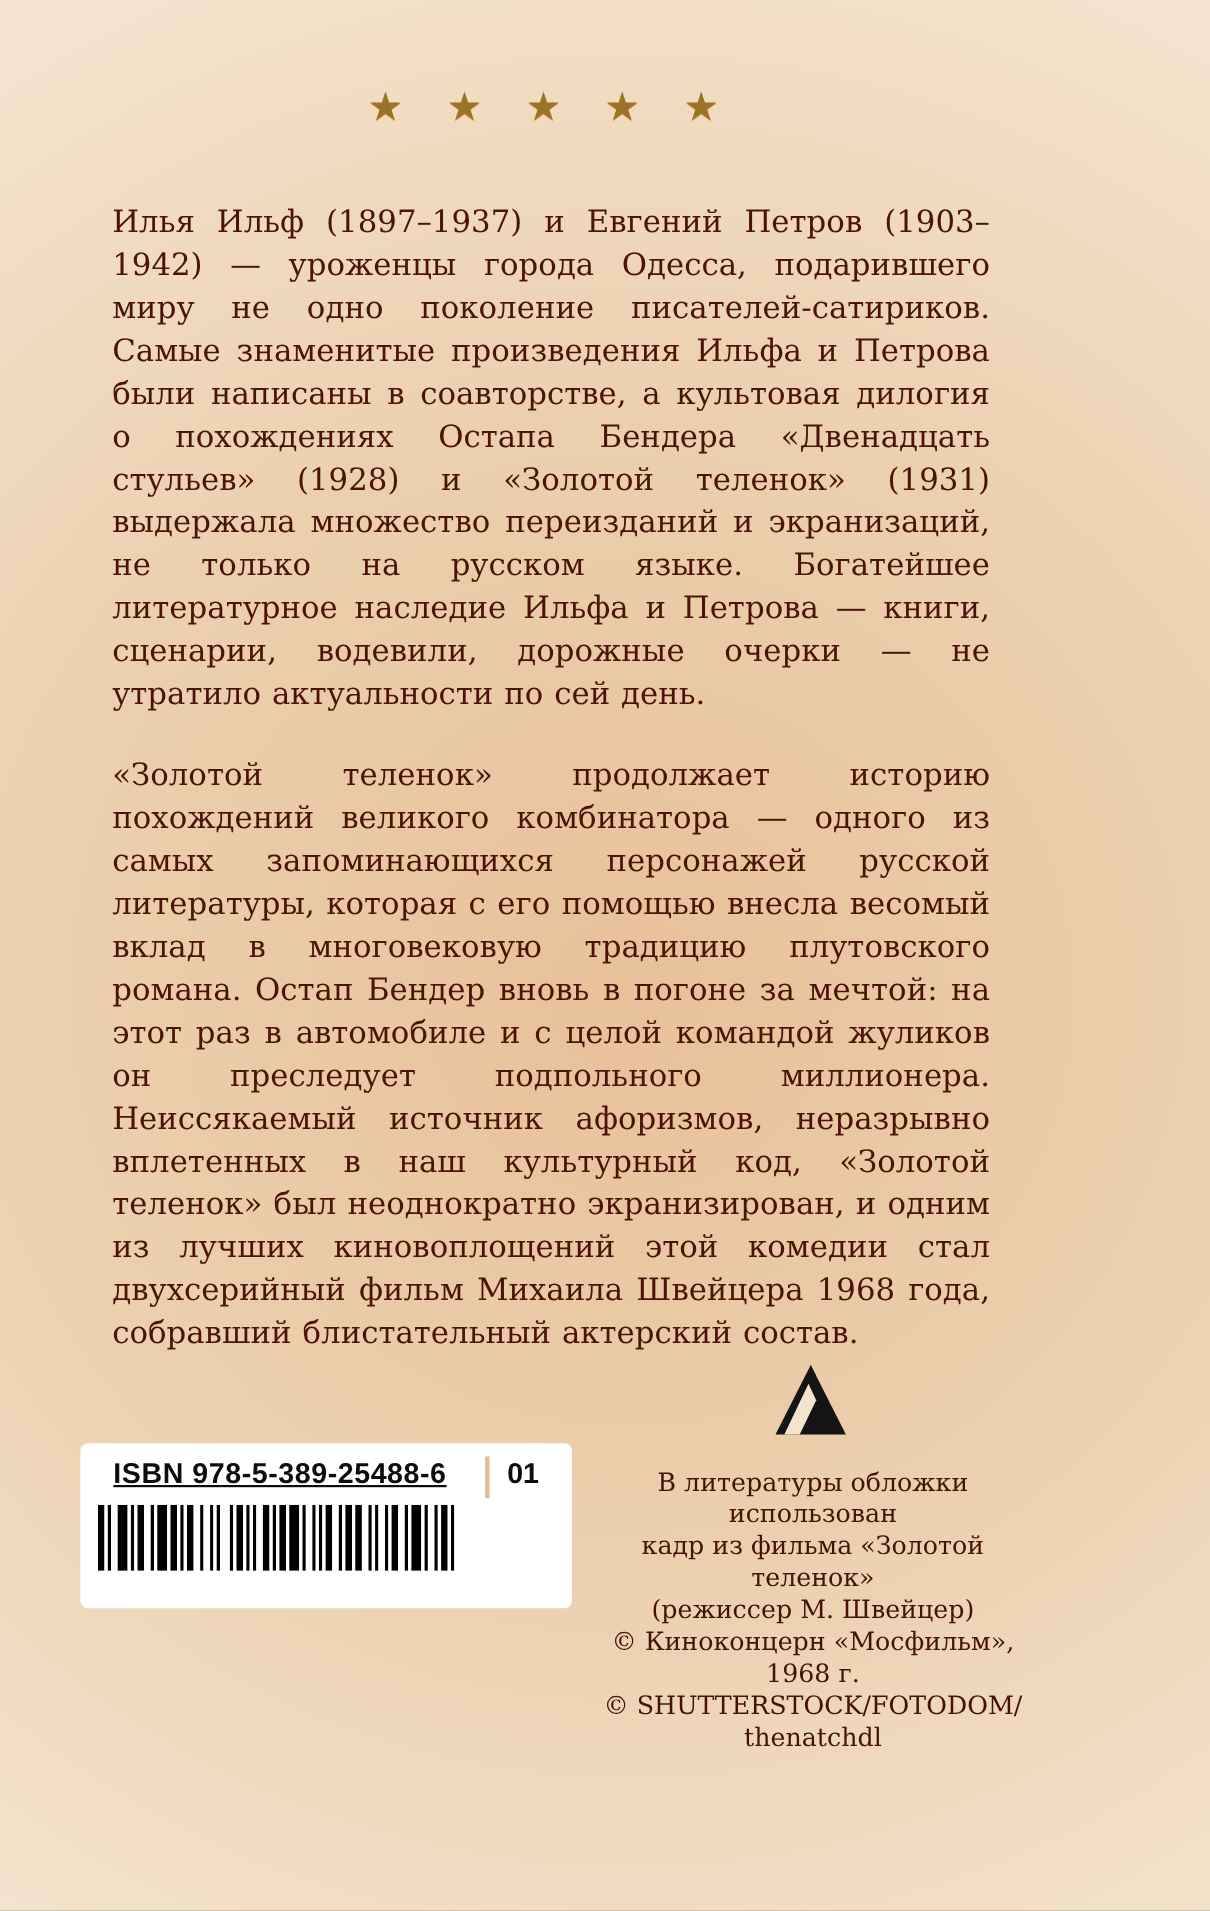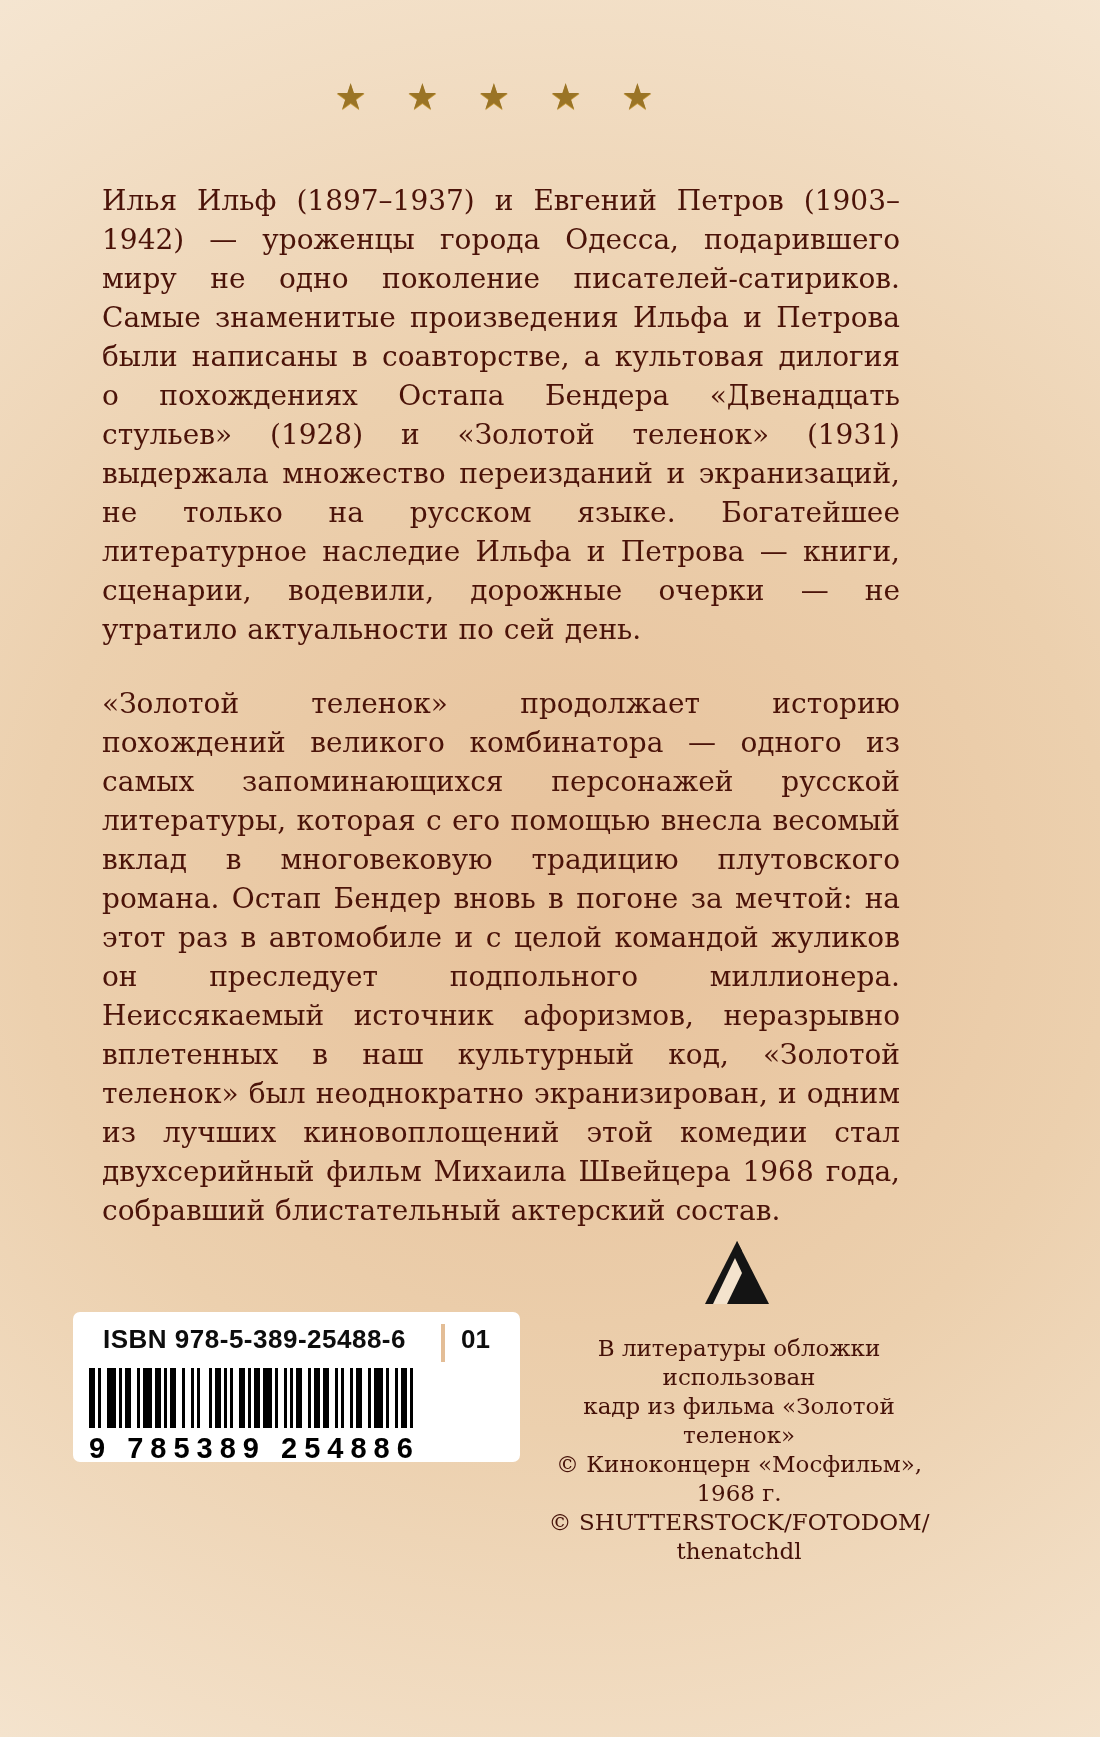--- a/index.html
+++ b/index.html
@@ -61,20 +61,21 @@
     align-items:flex-start;
   }
   .isbn-label{
     flex:1;
     font-family:"Liberation Sans",sans-serif;
     font-weight:bold;
     font-size:26px;
     color:#0d0d0d;
     padding-left:14px;
     letter-spacing:0.5px;
+    text-decoration:underline;
   }
   .vdivider{
     width:4px;height:38px;
     background:#e3bd96;
     margin:0 16px 0 6px;
   }
   .order-code{
     font-family:"Liberation Sans",sans-serif;
     font-weight:bold;
     font-size:26px;
@@ -216,33 +217,33 @@
         <span class="s" style="width: 3px; flex: 0 0 3px;"></span>
         <span class="b" style="width: 3px; flex: 0 0 3px;"></span>
         <span class="s" style="width: 6px; flex: 0 0 6px;"></span>
         <span class="b" style="width: 3px; flex: 0 0 3px;"></span>
         <span class="s" style="width: 3px; flex: 0 0 3px;"></span>
         <span class="b" style="width: 6px; flex: 0 0 6px;"></span>
         <span class="s" style="width: 3px; flex: 0 0 3px;"></span>
         <span class="b" style="width: 3px; flex: 0 0 3px;"></span>
         <span class="s" style="width: 6px; flex: 0 0 6px;"></span>
       </div>
-    <div class="barcode-digits">9 785389 254886</div>
   </div>
 
 
   <div class="logo-wrap">
     <svg width="66" height="66" viewBox="0 0 66 66">
       <polygon points="33,1 65,64 1,64" fill="#141414"></polygon>
       <polygon points="9,64 31,18 38,33 23,64" fill="#f4e3cd"></polygon>
       <polygon points="33,1 38,11 31,18" fill="#141414"></polygon>
     </svg>
   </div>
 
   <div class="credits">
     <div>В литературы обложки использован</div>
     <div>кадр из фильма «Золотой теленок»</div>
+    <div>(режиссер М. Швейцер)</div>
     <div>© Киноконцерн «Мосфильм», 1968 г.</div>
     <div>© SHUTTERSTOCK/FOTODOM/</div>
     <div>thenatchdl</div>
   </div>
 
 </div>
 
 </body></html>

